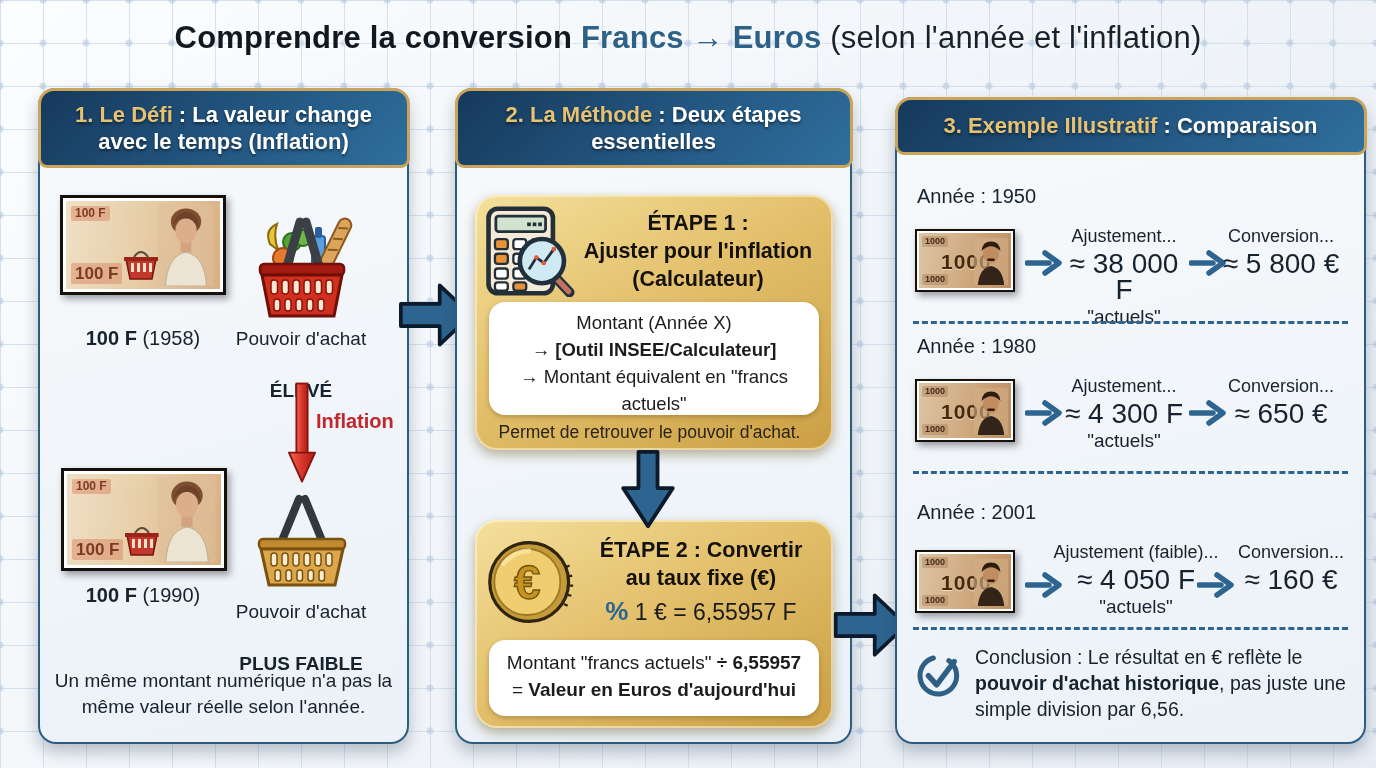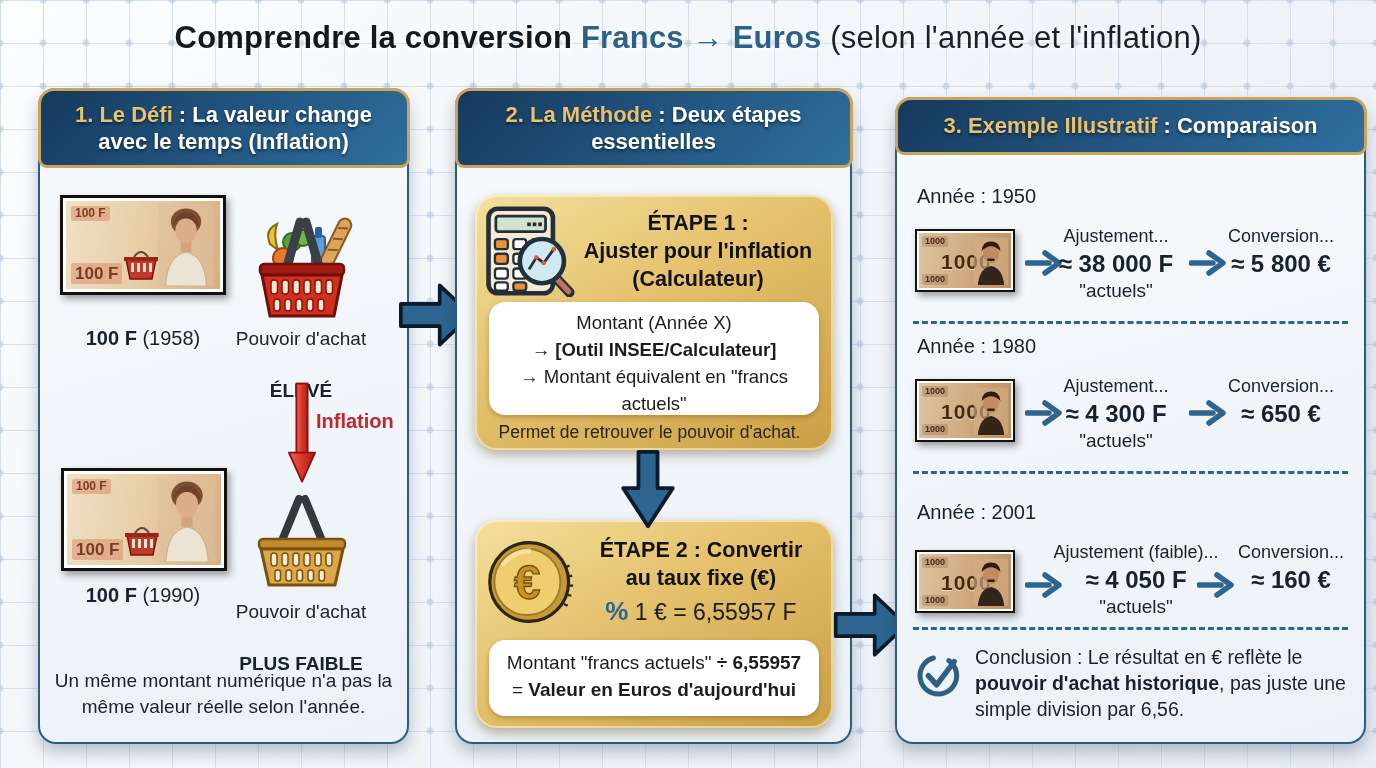--- a/index.html
+++ b/index.html
@@ -110,24 +110,24 @@
 
   
   .p3-row{position:absolute;left:0;right:0;height:150px;}
   .r1950{top:86px;} .r1980{top:236px;} .r2001{top:402px;height:160px;padding-left:12px;}
   .p3-year{position:absolute;left:20px;top:0;font-size:20px;}
   .p3-year b{font-weight:400;}
   .p3-note{left:18px;top:44px;width:100px;height:63px;}
   .p3-arrow{position:absolute;top:64px;width:38px;height:28px;}
   .a1{left:128px;} .a2{left:292px;}
   .p3-col{position:absolute;top:40px;text-align:center;}
-  .col-adj{left:154px;width:130px;}
+  .col-adj{left:162px;width:130px;}
   .col-conv{left:320px;width:128px;}
   .p3-label{font-size:18px;line-height:22px;}
-  .p3-value{font-size:24px;font-weight:700;line-height:26px;margin-top:4px;}
+  .p3-value{font-size:28px;font-weight:400;line-height:26px;margin-top:4px;}
   .p3-note-txt{font-size:19px;line-height:24px;margin-top:2px;}
   .r2001 .p3-note{top:49px;} .r2001 .p3-arrow{top:70px;}
   .r2001 .col-adj{left:150px;width:178px;}
   .r2001 .a2{left:300px;}
   .r2001 .col-conv{left:336px;width:116px;}
   .dash{position:absolute;left:16px;right:16px;border-top:3.5px dashed #2e6590;height:0;}
   .d1{top:222px;} .d2{top:372px;} .d3{top:528px;}
   .check-icon{position:absolute;left:18px;top:550px;width:50px;height:50px;}
   .conclusion-text{position:absolute;left:78px;right:14px;top:545px;
     font-size:19.5px;line-height:26px;}

